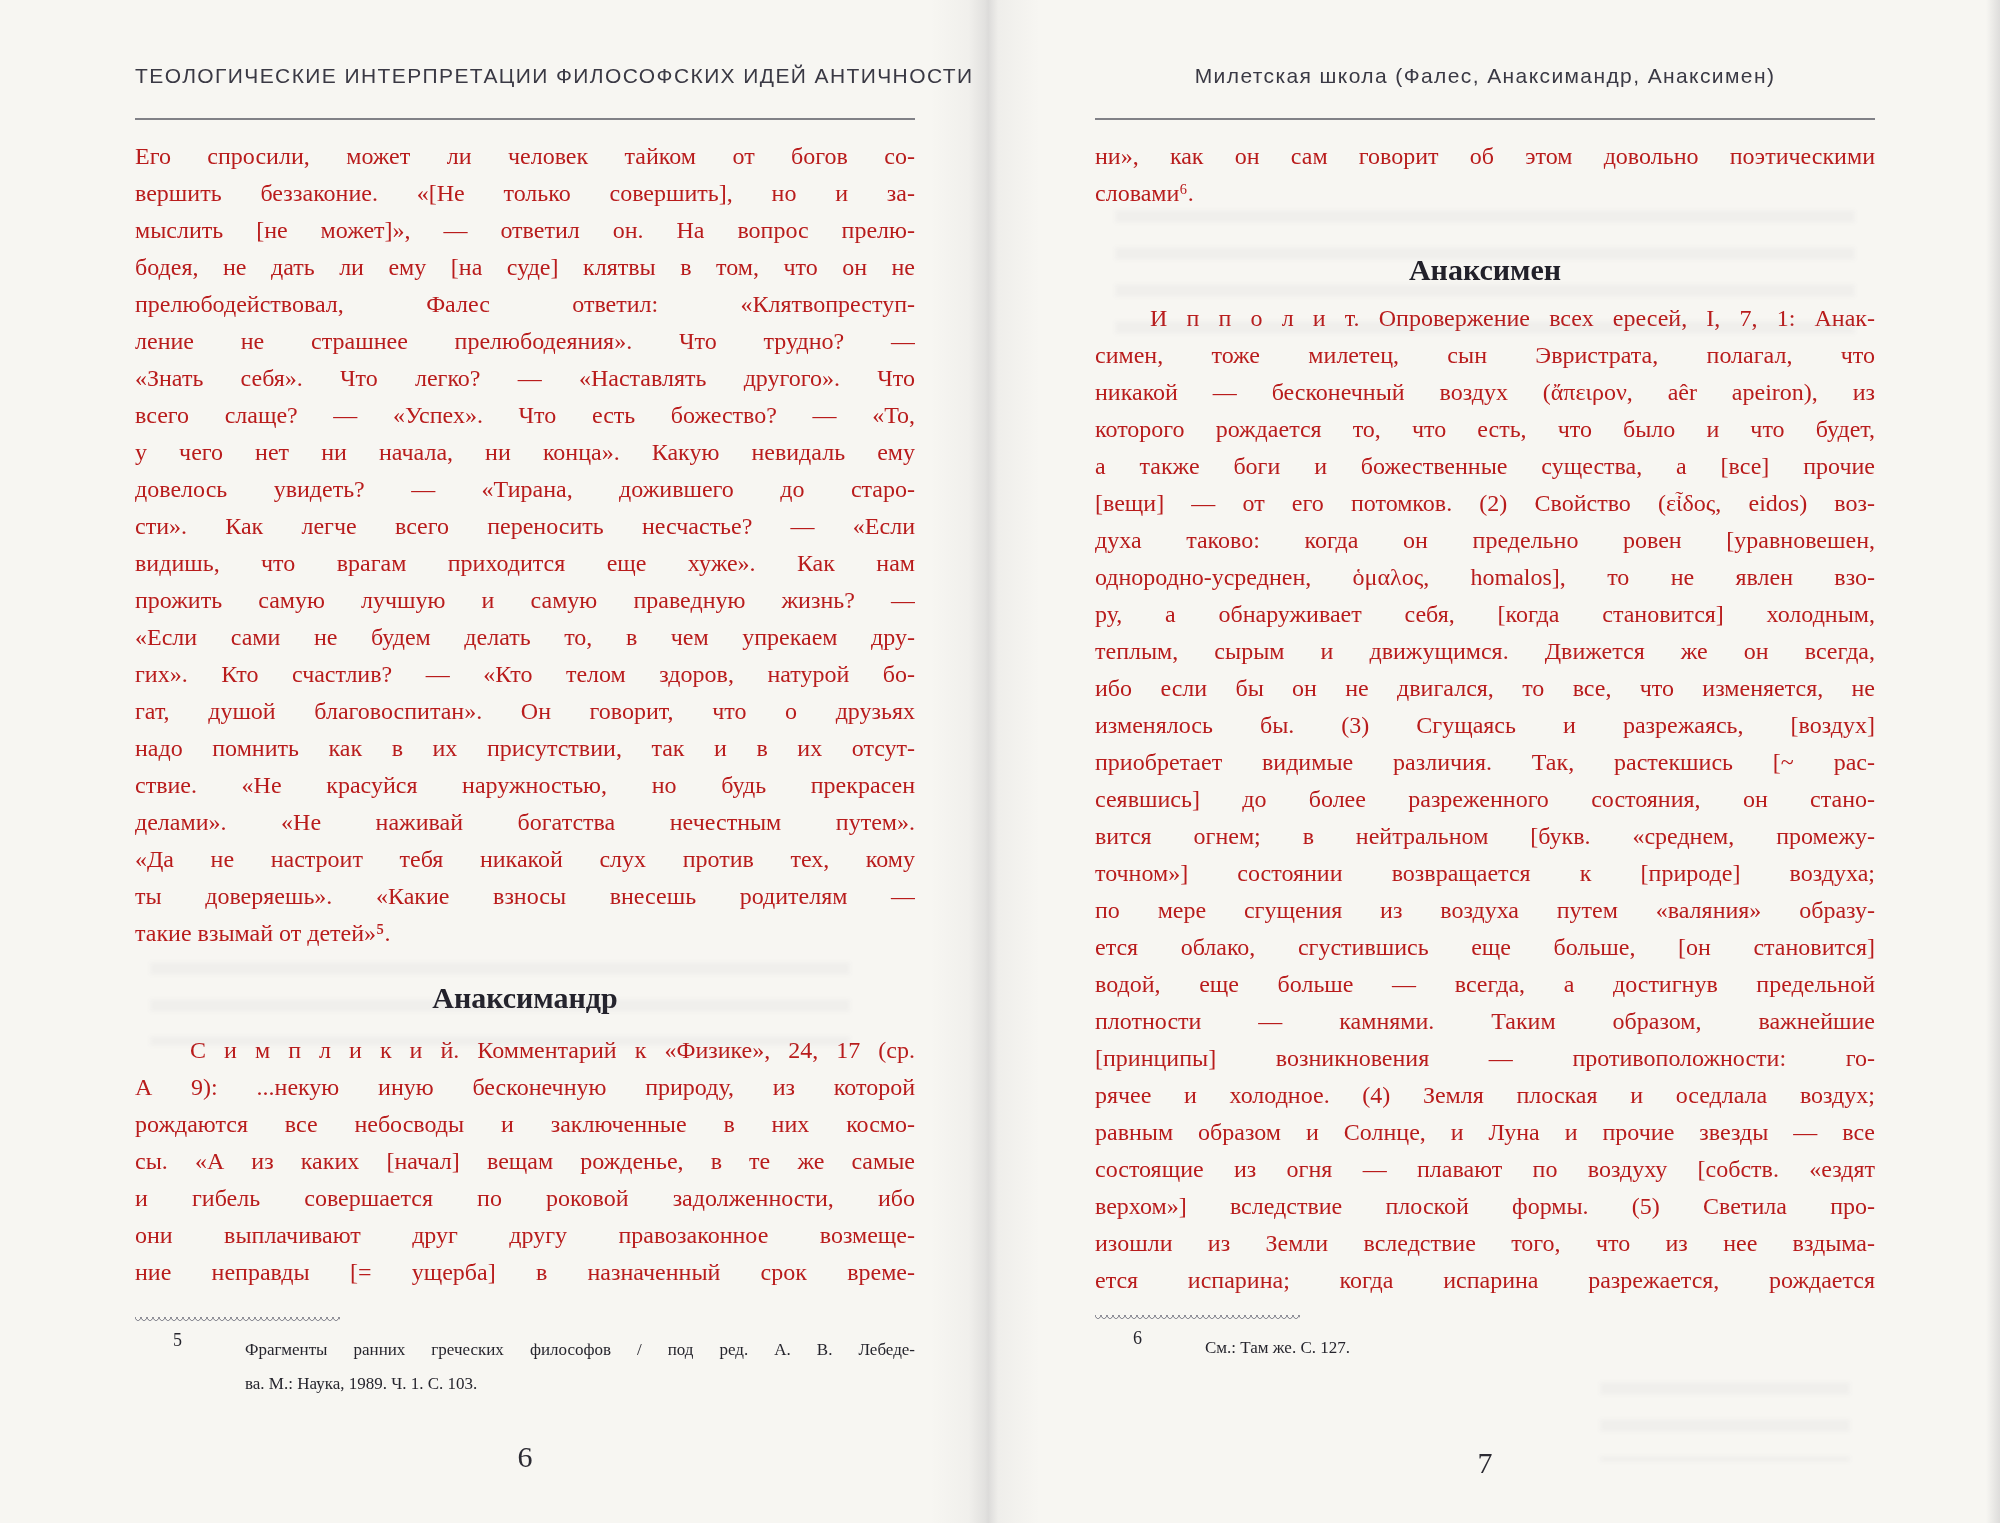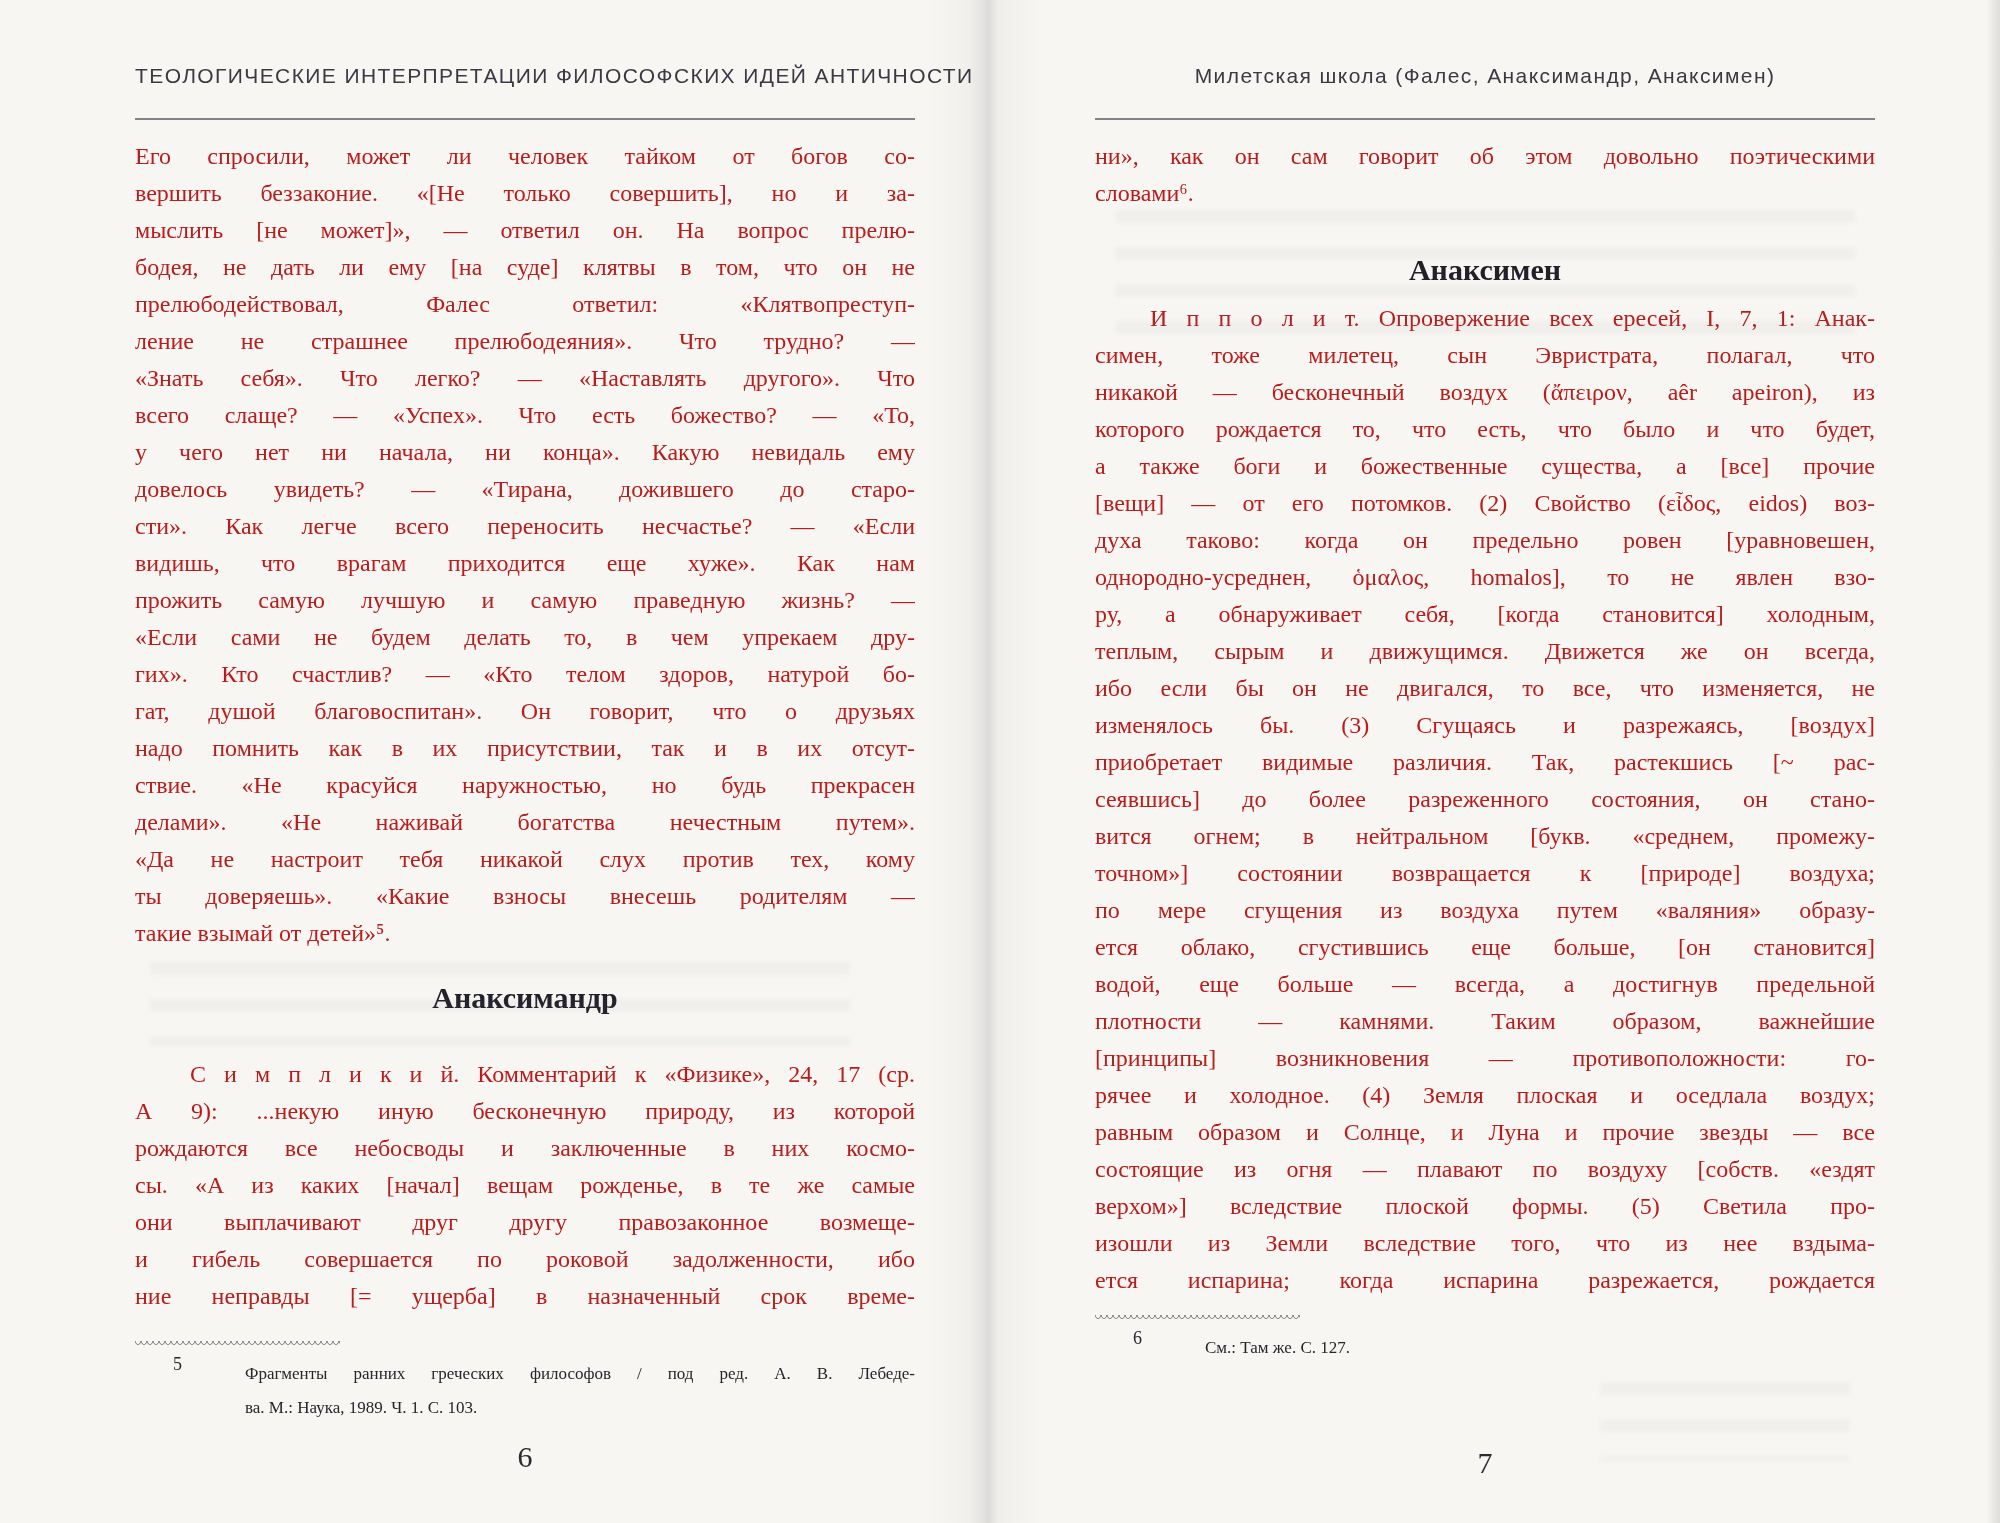--- a/index.html
+++ b/index.html
@@ -55,21 +55,21 @@
   .para.first { margin-top: 18px; }
   .tline { text-align: justify; text-align-last: justify; height: 37px; overflow: hidden; }
   .tline.ragged { text-align-last: left; }
   .para.indent-first .tline:first-child { padding-left: 55px; box-sizing: border-box; }
 
   .section-heading {
     font-size: 30px; line-height: 36px; font-weight: bold;
     color: #22212a; text-align: center;
   }
   .heading-anaximander { margin-top: 28px; }
-  .para.after-heading-left  { margin-top: 40px; }
+  .para.after-heading-left  { margin-top: 16px; }
   .heading-anaximenes { margin-top: 40px; }
   .para.after-heading-right { margin-top: 12px; }
 
   .fn-sep {
     margin-top: 26px; width: 205px; height: 6px;
     background-image: radial-gradient(circle at 3px 1px,
       rgba(0,0,0,0) 1.6px, #7d7d88 1.7px, #7d7d88 2.7px, rgba(0,0,0,0) 3px);
     background-size: 6px 6px; background-repeat: repeat-x;
     opacity: 0.85;
   }
@@ -137,22 +137,22 @@
         <div class="tline ragged">такие взымай от детей»⁵.</div>
       </div>
 
     <div class="section-heading heading-anaximander">Анаксимандр</div>
 
     <div class="para after-heading-left indent-first">
         <div class="tline">С и м п л и к и й. Комментарий к «Физике», 24, 17 (ср.</div>
         <div class="tline">А 9): ...некую иную бесконечную природу, из которой</div>
         <div class="tline">рождаются все небосводы и заключенные в них космо-</div>
         <div class="tline">сы. «А из каких [начал] вещам рожденье, в те же самые</div>
+        <div class="tline">и гибель совершается по роковой задолженности, ибо</div>
         <div class="tline">они выплачивают друг другу правозаконное возмеще-</div>
-        <div class="tline">и гибель совершается по роковой задолженности, ибо</div>
         <div class="tline">ние неправды [= ущерба] в назначенный срок време-</div>
       </div>
 
     <div class="fn-sep"></div>
 
     <div class="footnote">
       <span class="fn-num">5</span>
       <div>
           <div class="tline">Фрагменты ранних греческих философов / под ред. А. В. Лебеде-</div>
           <div class="tline ragged">ва. М.: Наука, 1989. Ч. 1. С. 103.</div>

